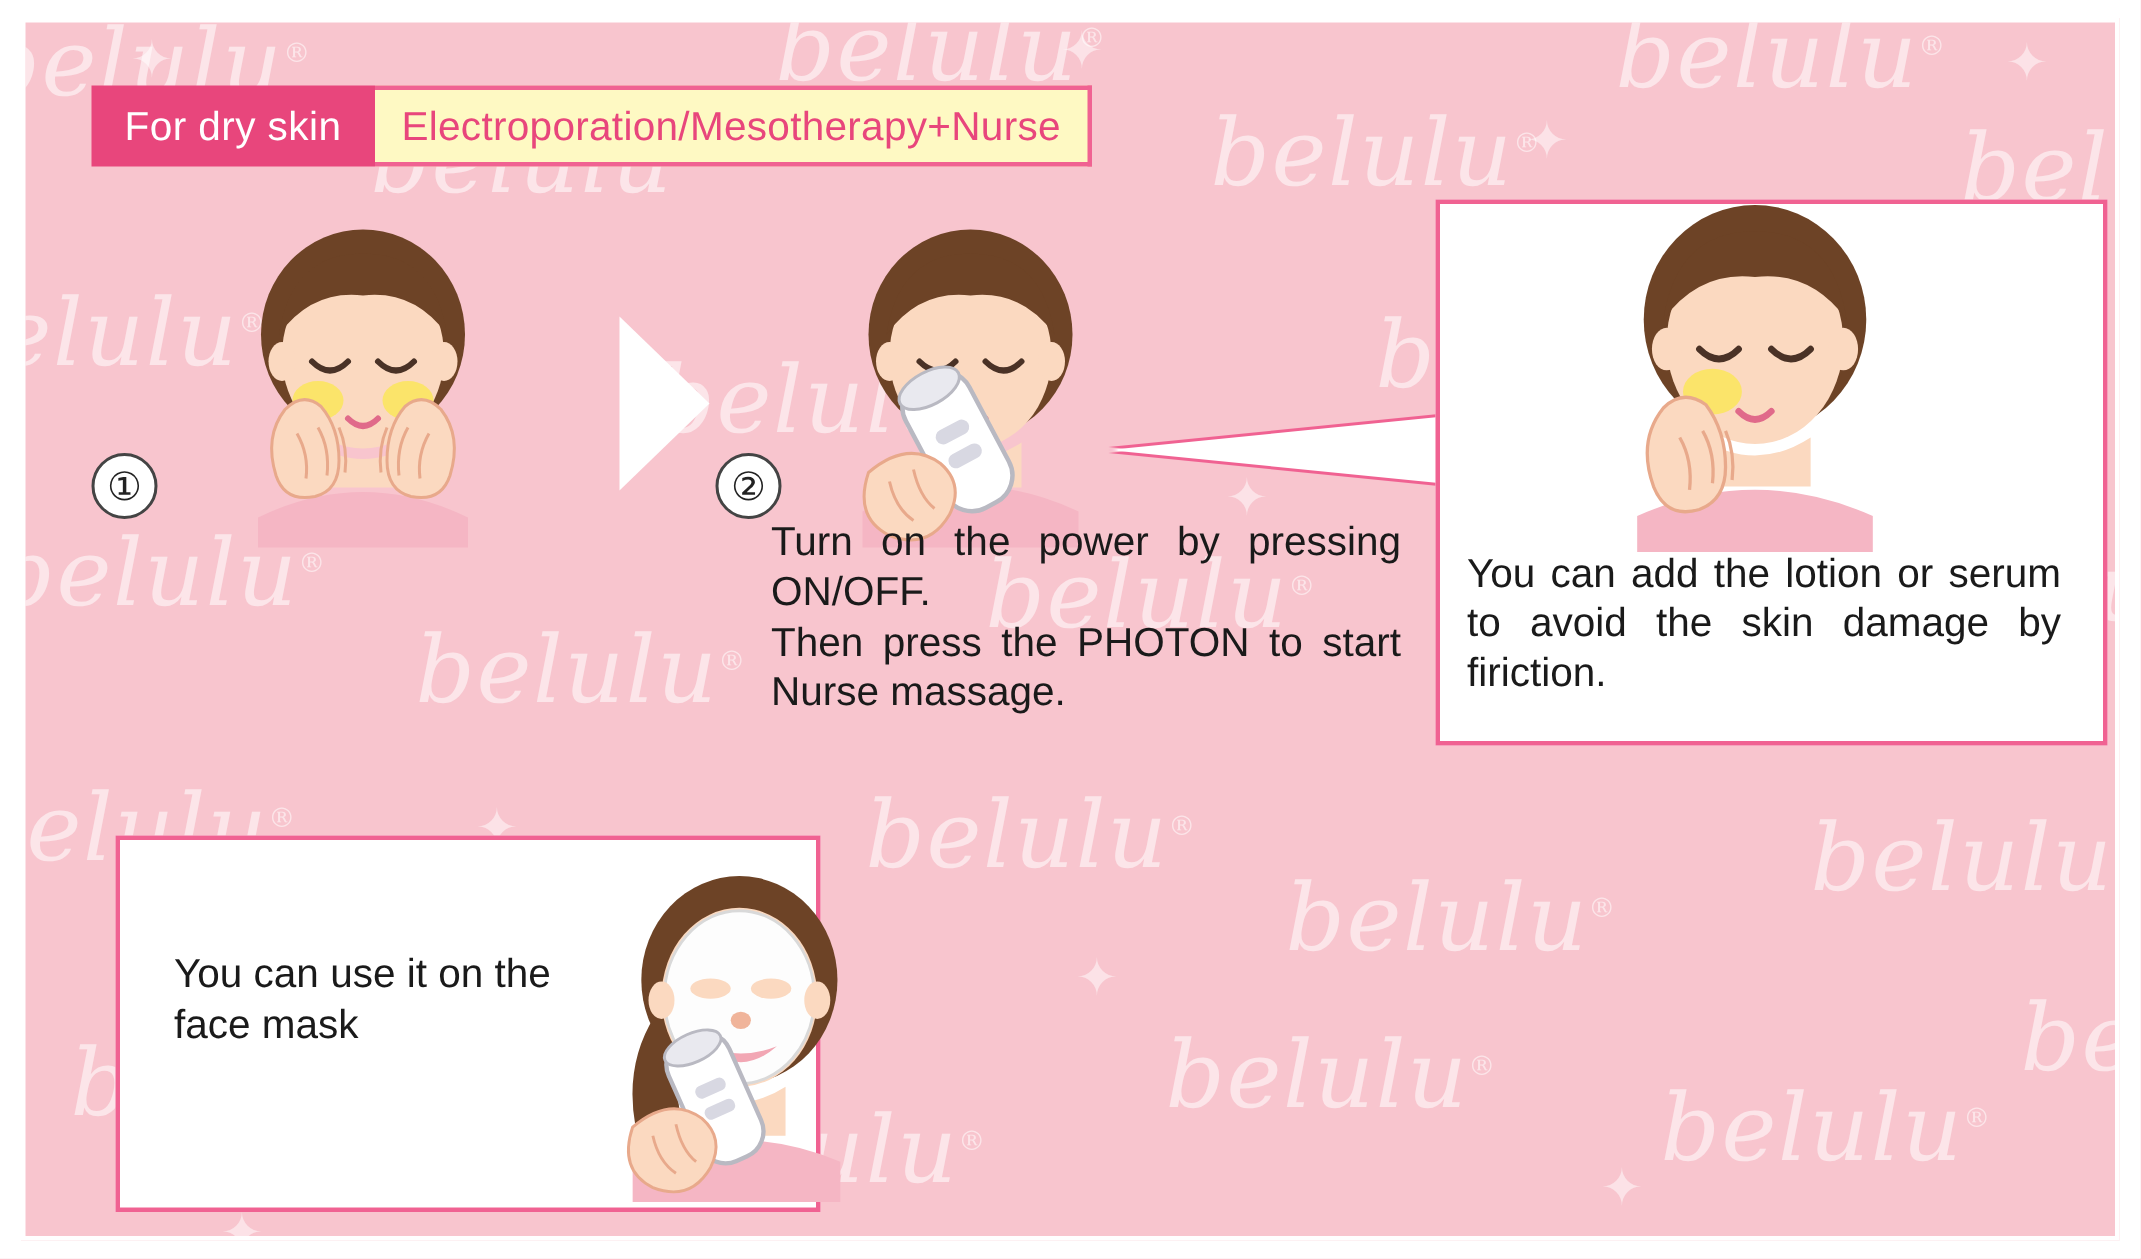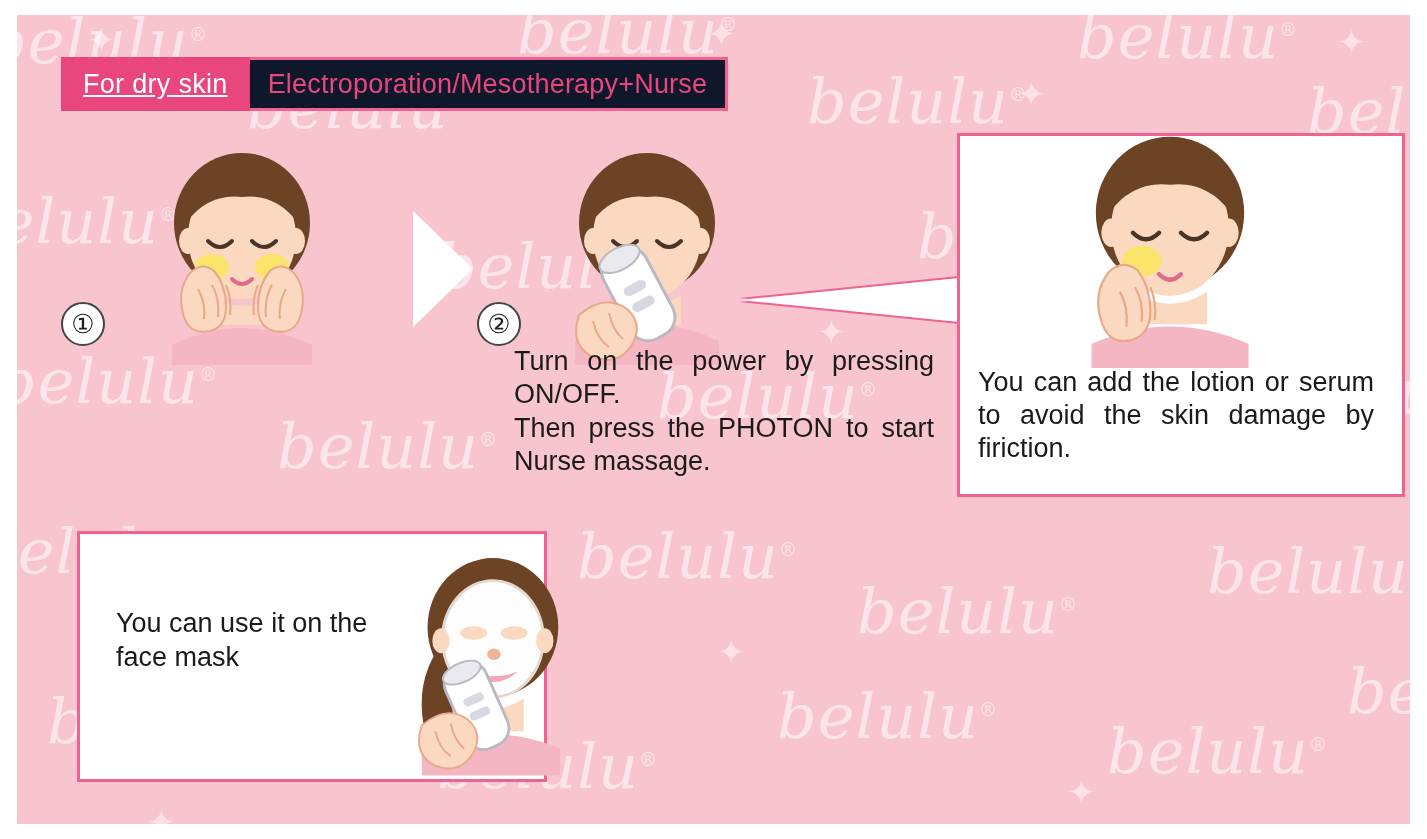--- a/index.html
+++ b/index.html
@@ -65,24 +65,23 @@
     height: 54px;
   }
   #header-tag {
     background: #e8467c;
     color: #ffffff;
     font-size: 27px;
     display: flex;
     align-items: center;
     padding: 0 22px;
     letter-spacing: 0.3px;
-    text-decoration: underline;
   }
   #header-title {
-    background: #0f172a;
+    background: #fef9c3;
     border: 3px solid #f06292;
     border-left: none;
     color: #e8467c;
     font-size: 27px;
     display: flex;
     align-items: center;
     padding: 0 18px;
     box-sizing: border-box;
     letter-spacing: 0.2px;
   }
@@ -164,21 +163,21 @@
     top: 263px;
     width: 0;
     height: 0;
     border-top: 22px solid transparent;
     border-bottom: 22px solid transparent;
     border-right: 220px solid #ffffff;
     filter: drop-shadow(0 -2px 0 #f06292) drop-shadow(0 2px 0 #f06292);
   }
   #callout-bottom {
     left: 60px;
-    top: 516px;
+    top: 542px;
     width: 470px;
     height: 251px;
   }
   #callout-bottom-text {
     position: absolute;
     left: 36px;
     top: 72px;
     width: 300px;
     font-size: 27px;
     color: #1a1a1a;

